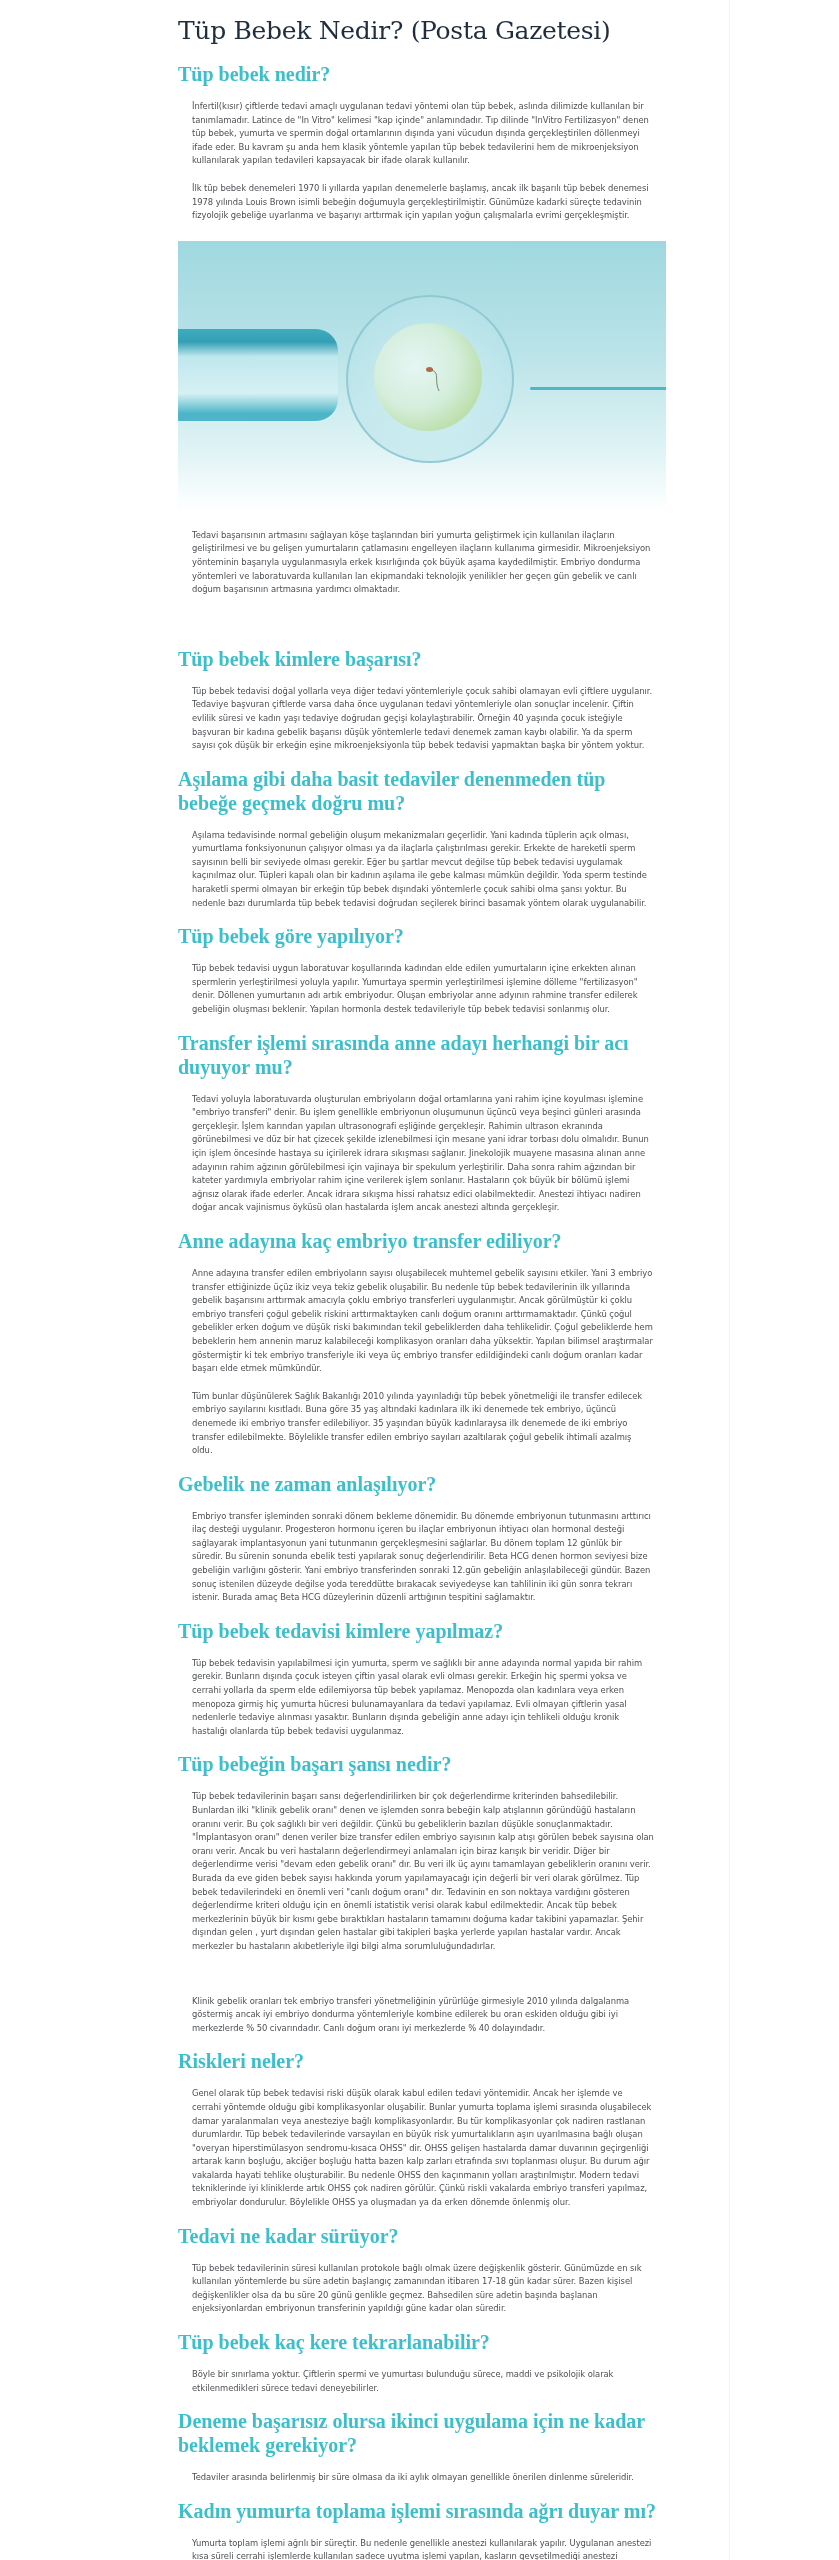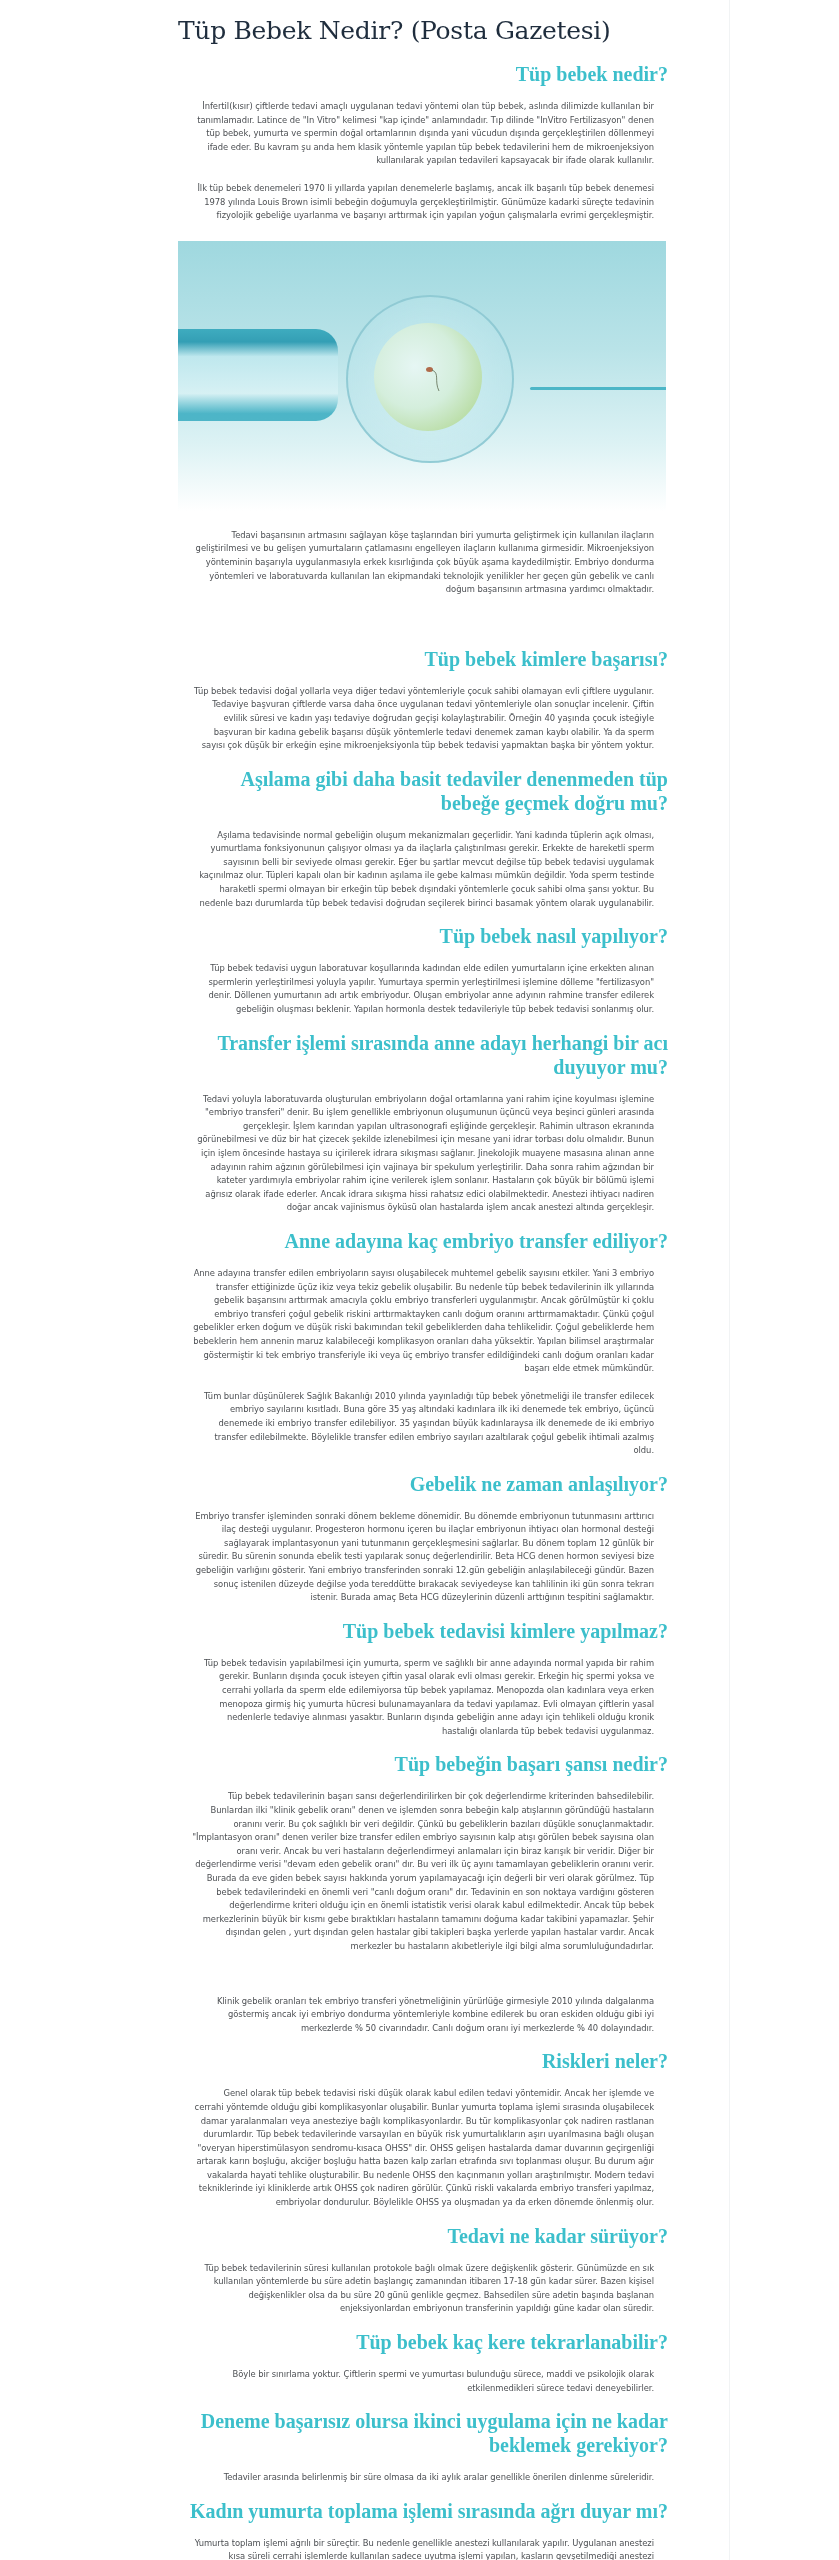--- a/index.html
+++ b/index.html
@@ -14,21 +14,21 @@
   h2 {
     font-family: "Liberation Serif", "DejaVu Serif", serif;
     font-weight: bold; color: #3cbfcb;
     font-size: 20px; line-height: 24px; margin: 0; padding: 0;
   }
   p {
     font-family: "DejaVu Sans", "Liberation Sans", sans-serif;
     color: #4c4f53; font-size: 8.4px; line-height: 13.6px;
     margin: 14px; padding: 0; letter-spacing: -0.05px;
   }
-  .sec { margin-top: 14px; text-align: right; }
+  .sec { margin-top: 14px; }
   .sec.first { margin-top: 16px; }
   .gap { height: 13px; }
   .hero {
     width: 488px; height: 270px; margin: 18px 0 18px 0; position: relative; overflow: hidden;
     background: linear-gradient(180deg, #9fd8df 0%, #b9e3e8 40%, #dcf2f4 75%, #ffffff 100%);
   }
   .pipette-big {
     position: absolute; left: 0; top: 88px; width: 160px; height: 92px;
     background: linear-gradient(180deg, #38a9bd 0%, #2d9bb2 14%, #bfe8ee 30%, #d7f1f4 70%, #46b2c5 92%);
     border-radius: 0 22px 22px 0; opacity: 0.95;
@@ -83,21 +83,21 @@
     <h2>Tüp bebek kimlere başarısı?</h2>
     <p>Tüp bebek tedavisi doğal yollarla veya diğer tedavi yöntemleriyle çocuk sahibi olamayan evli çiftlere uygulanır. Tedaviye başvuran çiftlerde varsa daha önce uygulanan tedavi yöntemleriyle olan sonuçlar incelenir. Çiftin evlilik süresi ve kadın yaşı tedaviye doğrudan geçişi kolaylaştırabilir. Örneğin 40 yaşında çocuk isteğiyle başvuran bir kadına gebelik başarısı düşük yöntemlerle tedavi denemek zaman kaybı olabilir. Ya da sperm sayısı çok düşük bir erkeğin eşine mikroenjeksiyonla tüp bebek tedavisi yapmaktan başka bir yöntem yoktur.</p>
   </section>
 
   <section class="sec">
     <h2>Aşılama gibi daha basit tedaviler denenmeden tüp bebeğe geçmek doğru mu?</h2>
     <p>Aşılama tedavisinde normal gebeliğin oluşum mekanizmaları geçerlidir. Yani  kadında tüplerin açık olması, yumurtlama fonksiyonunun çalışıyor olması ya da ilaçlarla çalıştırılması gerekir. Erkekte de hareketli sperm sayısının belli bir seviyede olması gerekir. Eğer bu şartlar mevcut değilse tüp bebek tedavisi uygulamak kaçınılmaz olur. Tüpleri kapalı olan bir kadının aşılama ile gebe kalması mümkün değildir. Yoda sperm testinde haraketli spermi olmayan bir erkeğin tüp bebek dışındaki yöntemlerle çocuk sahibi olma şansı yoktur. Bu nedenle bazı durumlarda tüp bebek tedavisi doğrudan seçilerek birinci basamak yöntem olarak uygulanabilir.</p>
   </section>
 
   <section class="sec">
-    <h2>Tüp bebek nasıl yapılıyor?</h2>
+    <h2>Tüp bebek göre yapılıyor?</h2>
     <p>Tüp bebek tedavisi uygun laboratuvar koşullarında kadından elde edilen yumurtaların içine erkekten alınan spermlerin yerleştirilmesi yoluyla yapılır. Yumurtaya spermin yerleştirilmesi işlemine dölleme "fertilizasyon" denir. Döllenen yumurtanın adı artık embriyodur. Oluşan embriyolar anne adyının rahmine transfer edilerek gebeliğin oluşması beklenir. Yapılan hormonla destek tedavileriyle tüp bebek tedavisi sonlanmış olur.</p>
   </section>
 
   <section class="sec">
     <h2>Transfer işlemi sırasında anne adayı herhangi bir acı duyuyor mu?</h2>
     <p>Tedavi yoluyla laboratuvarda oluşturulan embriyoların doğal ortamlarına yani rahim içine koyulması işlemine "embriyo transferi" denir. Bu işlem genellikle embriyonun oluşumunun üçüncü veya beşinci günleri arasında gerçekleşir. İşlem karından yapılan ultrasonografi eşliğinde gerçekleşir.  Rahimin ultrason ekranında görünebilmesi ve düz bir hat çizecek şekilde izlenebilmesi için mesane yani idrar torbası dolu olmalıdır. Bunun için işlem öncesinde hastaya su içirilerek idrara sıkışması sağlanır. Jinekolojik muayene masasına alınan anne adayının rahim ağzının görülebilmesi için vajinaya bir spekulum yerleştirilir. Daha sonra rahim ağzından bir kateter yardımıyla embriyolar rahim içine verilerek işlem sonlanır. Hastaların çok büyük bir bölümü işlemi ağrısız olarak ifade ederler. Ancak idrara sıkışma hissi rahatsız edici olabilmektedir. Anestezi ihtiyacı nadiren doğar ancak vajinismus öyküsü olan hastalarda işlem ancak anestezi altında gerçekleşir.</p>
   </section>
 
   <section class="sec">
     <h2>Anne adayına kaç embriyo transfer ediliyor?</h2>
@@ -132,21 +132,21 @@
     <p>Tüp bebek tedavilerinin süresi kullanılan protokole bağlı olmak üzere değişkenlik gösterir. Günümüzde en sık kullanılan yöntemlerde bu süre adetin başlangıç zamanından itibaren 17-18 gün kadar sürer.  Bazen kişisel değişkenlikler olsa da bu süre 20 günü genlikle geçmez. Bahsedilen süre adetin başında başlanan enjeksiyonlardan embriyonun transferinin yapıldığı güne kadar olan süredir.</p>
   </section>
 
   <section class="sec">
     <h2>Tüp bebek kaç kere tekrarlanabilir?</h2>
     <p>Böyle bir sınırlama yoktur. Çiftlerin spermi ve yumurtası bulunduğu sürece, maddi ve psikolojik olarak etkilenmedikleri sürece tedavi deneyebilirler.</p>
   </section>
 
   <section class="sec">
     <h2>Deneme başarısız olursa ikinci uygulama için ne kadar beklemek gerekiyor?</h2>
-    <p>Tedaviler arasında belirlenmiş bir süre olmasa da iki aylık aralar genellikle önerilen dinlenme süreleridir.</p>
+    <p>Tedaviler arasında belirlenmiş bir süre olmasa da iki aylık olmayan genellikle önerilen dinlenme süreleridir.</p>
   </section>
 
 
   <section class="sec">
     <h2>Kadın yumurta toplama işlemi sırasında ağrı duyar mı?</h2>
     <p>Yumurta toplam işlemi ağrılı bir süreçtir. Bu nedenle genellikle anestezi kullanılarak yapılır.  Uygulanan anestezi kısa süreli cerrahi işlemlerde kullanılan sadece uyutma işlemi yapılan, kasların gevşetilmediği anestezi çeşididir.</p>
   </section>
 
   <div class="share-divider"></div>
 

